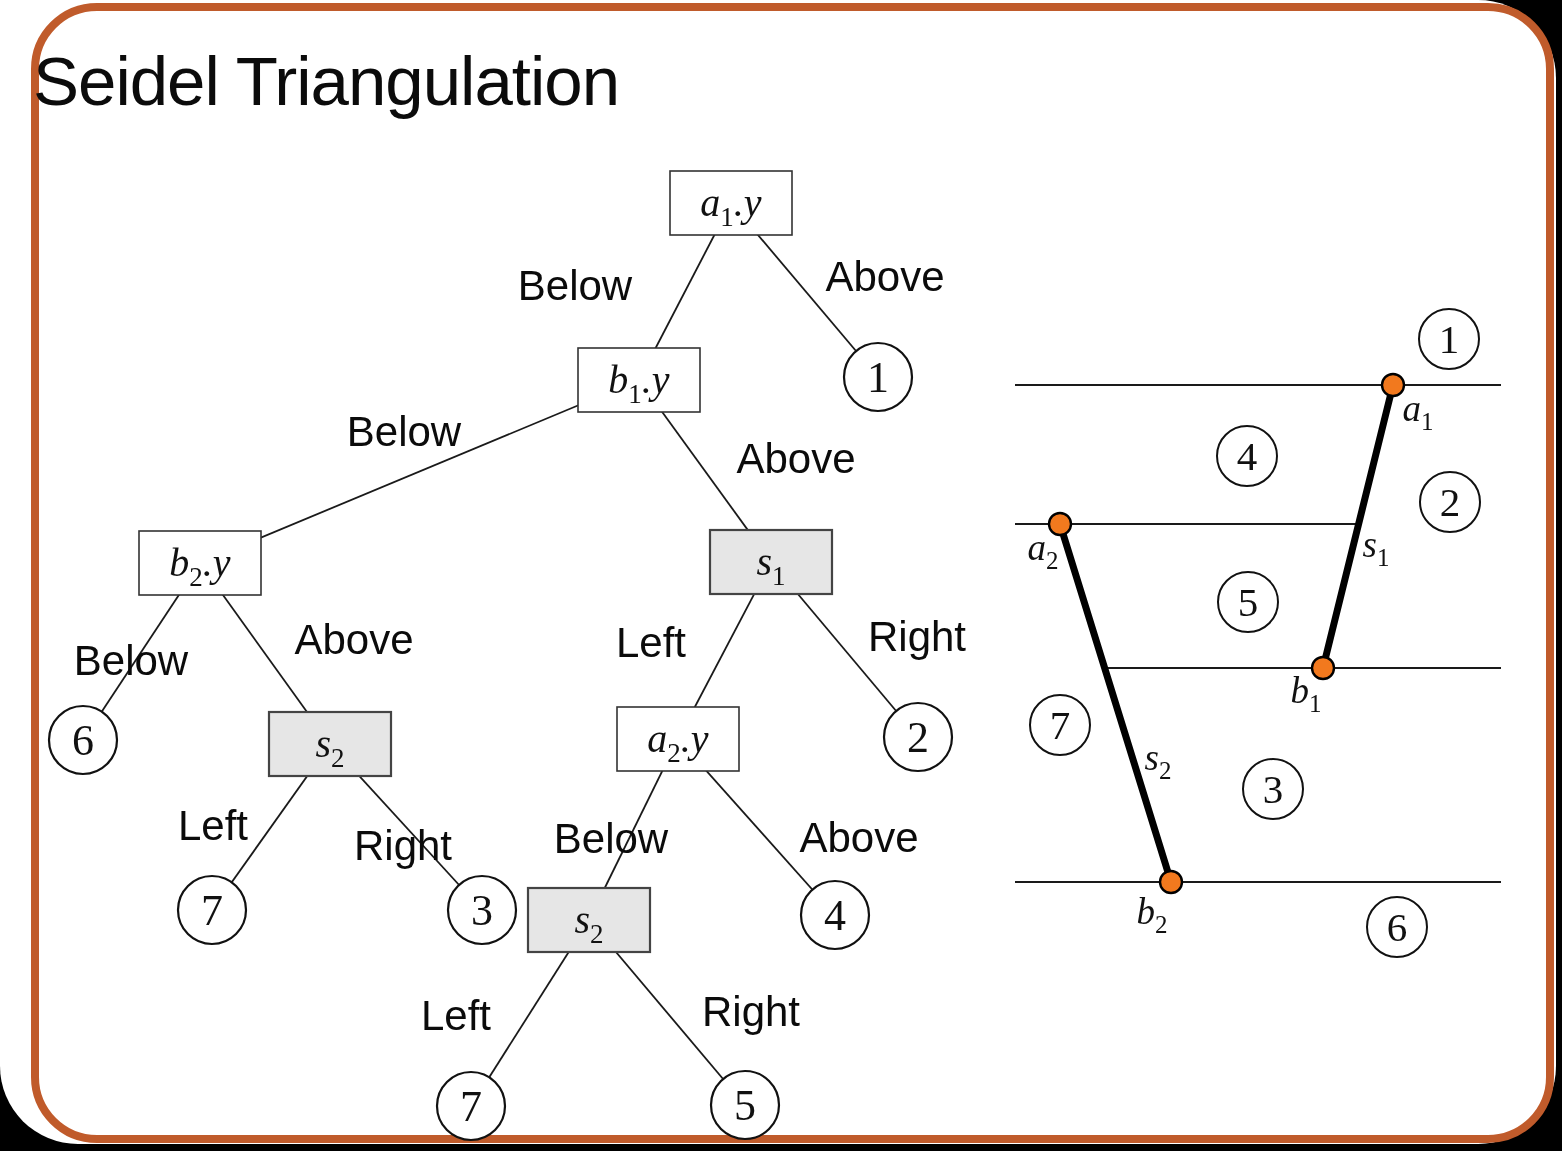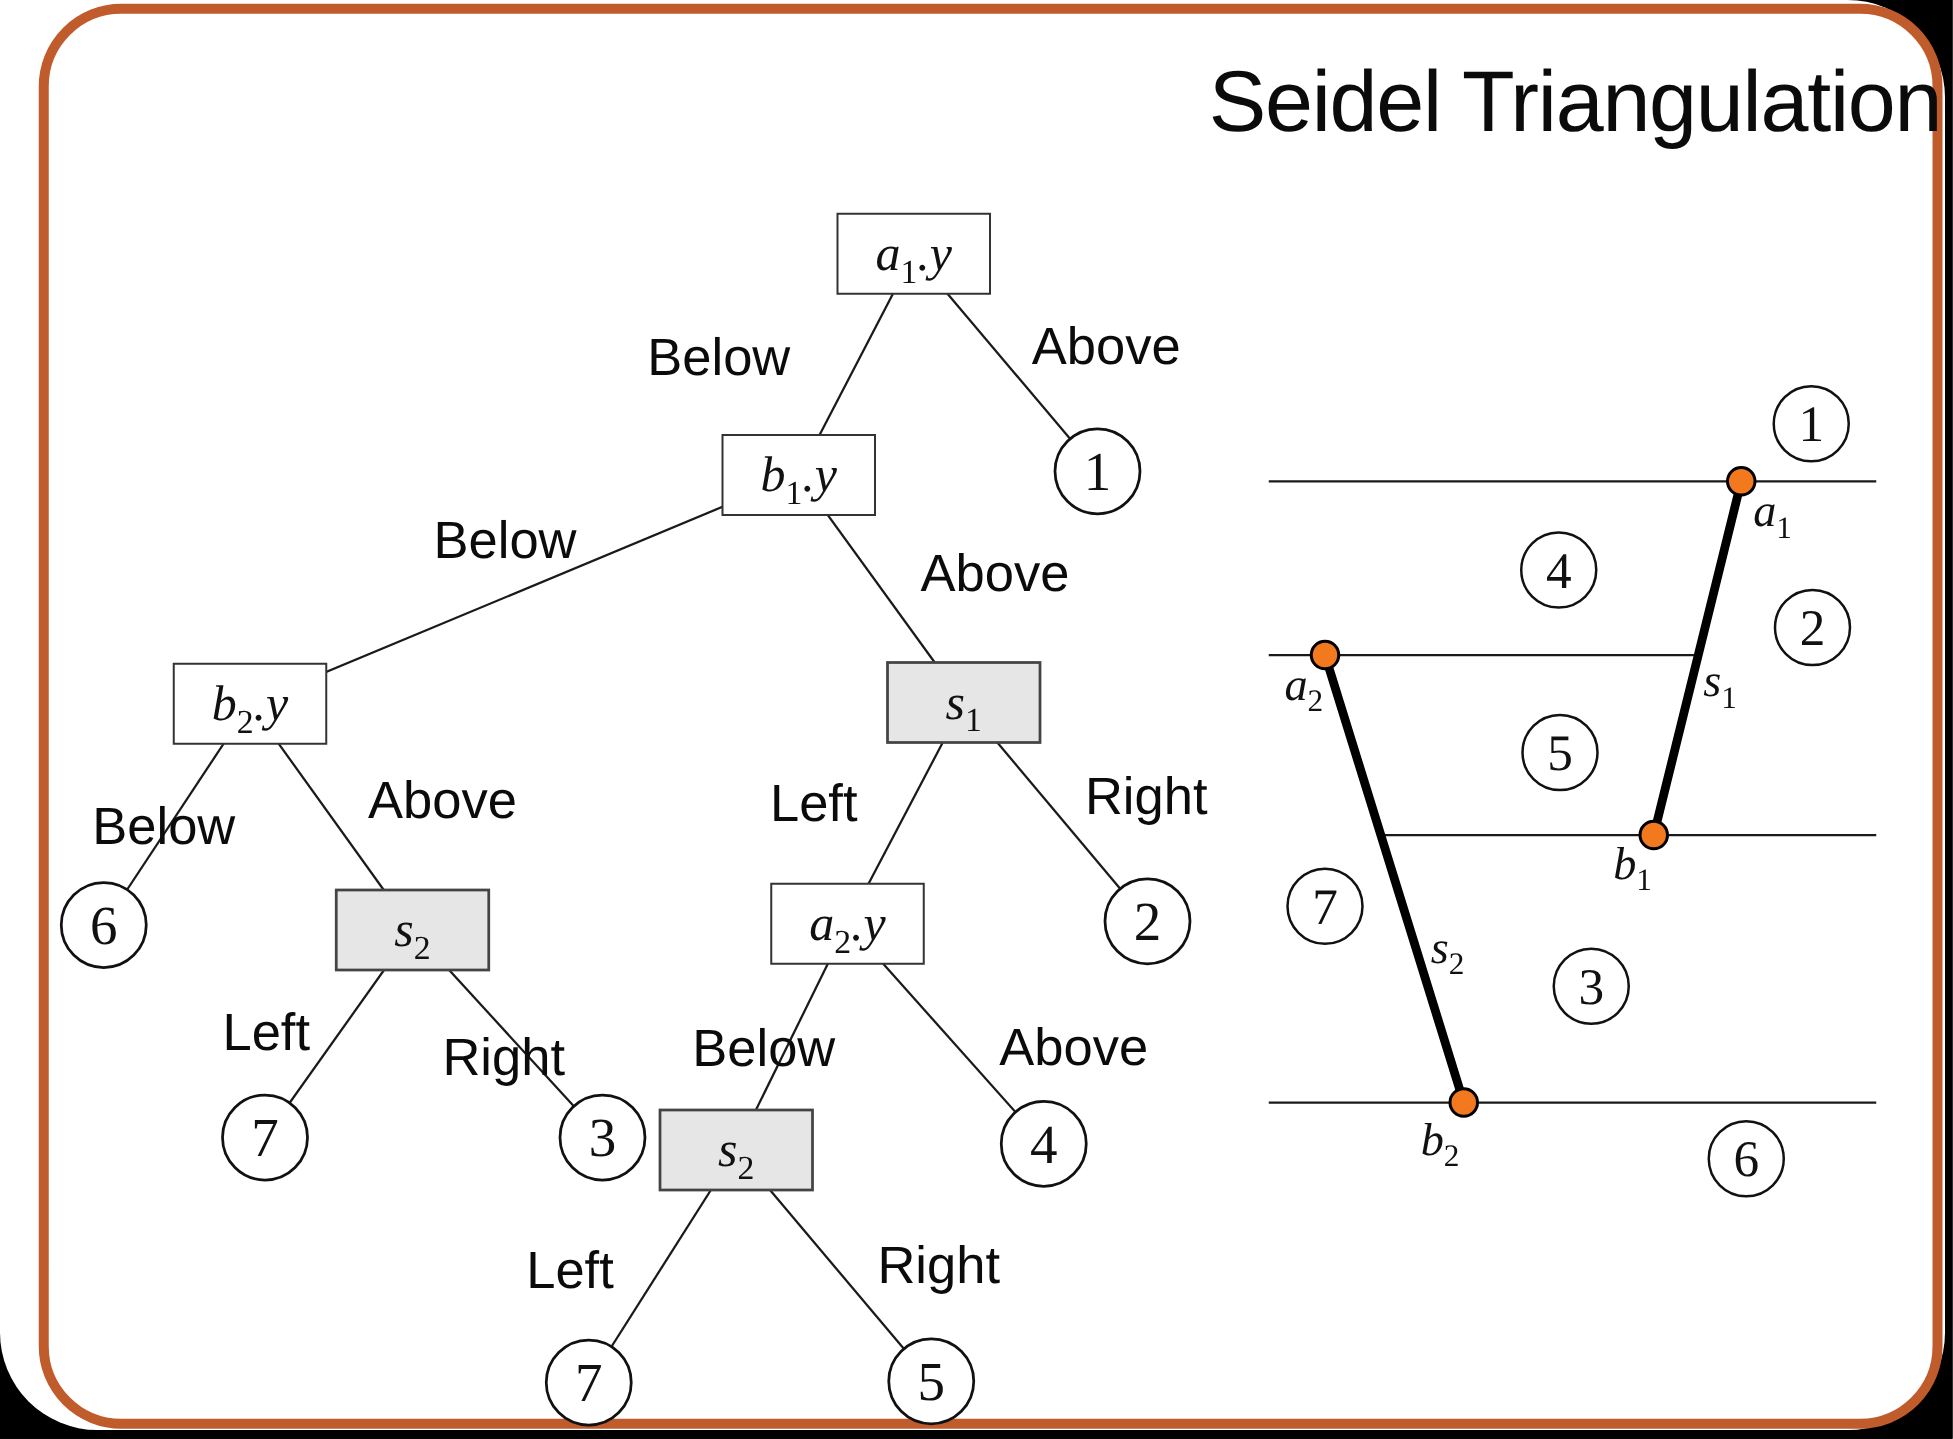--- a/index.html
+++ b/index.html
@@ -2,21 +2,21 @@
 <html><head>
 <meta charset="utf-8">
 <style>
   html,body{margin:0;padding:0;background:#000;}
   #stage{position:relative;width:1562px;height:1151px;background:#000;overflow:hidden;
          font-family:"Liberation Sans",sans-serif;}
   #slide-bg{position:absolute;left:0;top:0;width:1556px;height:1144px;background:#fff;
             border-radius:0 78px 78px 78px;}
   #frame{position:absolute;left:31px;top:3px;width:1507px;height:1124px;
          border:8px solid #c05b2b;border-radius:66px;pointer-events:none;}
-  #title{position:absolute;left:33px;top:42px;width:1520px;text-align:right;
+  #title{position:absolute;left:33px;top:42px;width:1520px;text-align:left;
          font-size:69px;color:#0b0b0b;letter-spacing:-1px;}
   svg{position:absolute;left:0;top:0;}
   text{user-select:none;}
 </style>
 </head>
 <body>
 
 <div id="stage">
   <div id="slide-bg"></div>
   <div id="frame"></div>

